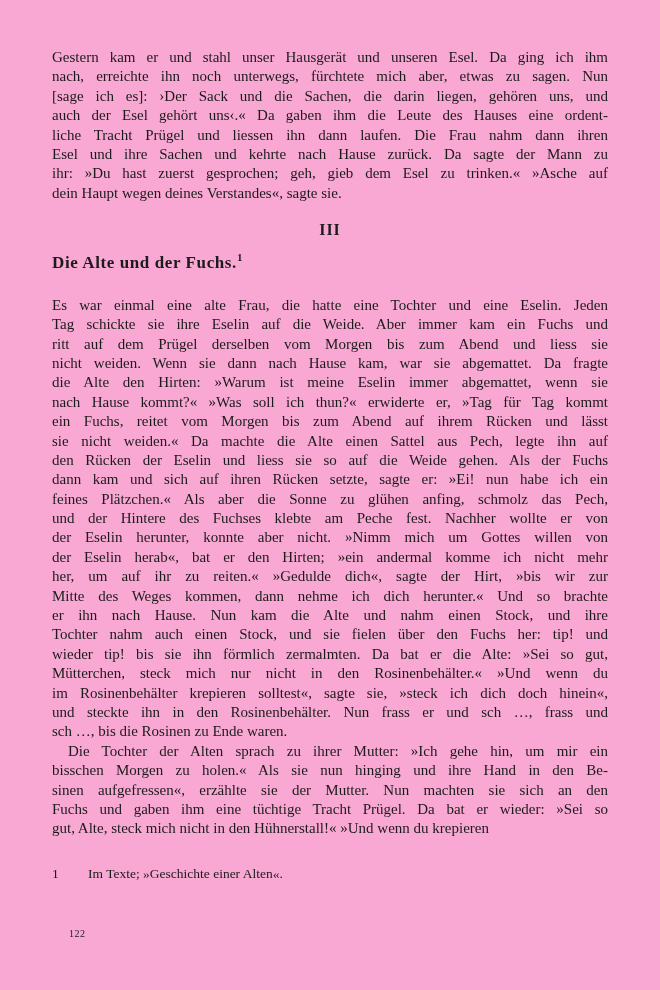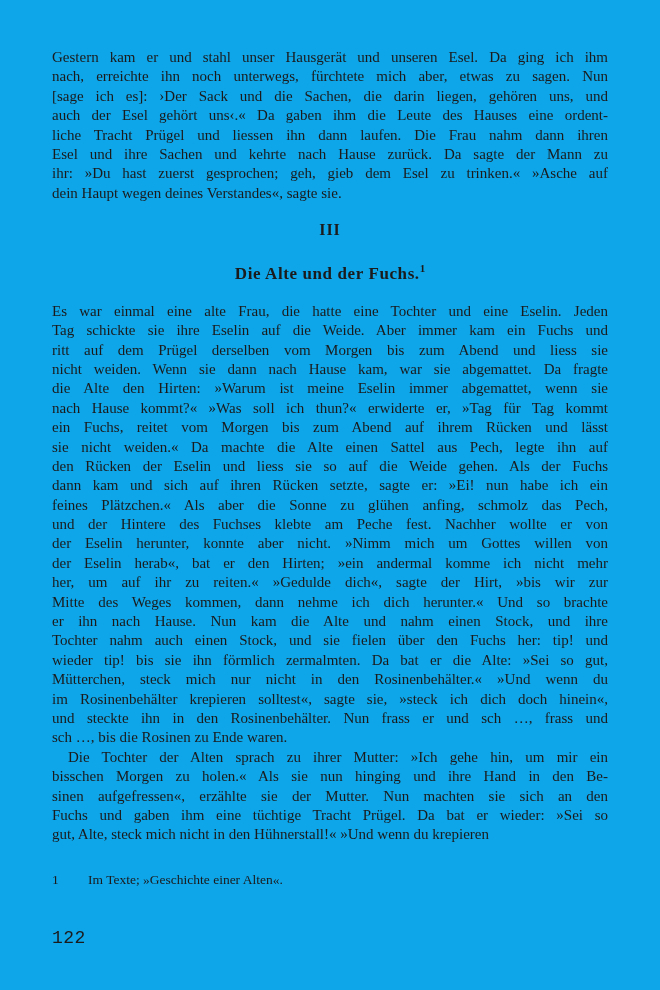--- a/index.html
+++ b/index.html
@@ -1,21 +1,21 @@
 <!DOCTYPE html>
 <html><head>
 <meta charset="utf-8">
 <style>
   * { margin: 0; padding: 0; box-sizing: border-box; }
   html, body { background: #ffffff; }
   .page {
     position: relative;
     width: 660px;
     height: 990px;
-    background: #0ea5e9;
+    background: #f9a8d4;
     overflow: hidden;
     font-family: "Liberation Serif", "DejaVu Serif", serif;
     color: #1b1b1b;
   }
   .textblock {
     position: absolute;
     left: 52px;
     top: 48px;
     width: 556px;
   }
@@ -32,46 +32,43 @@
   .line.indent { text-indent: 16px; }
   .heading-num {
     margin-top: 17px;
     text-align: center;
     font-weight: bold;
     font-size: 16px;
     line-height: 20px;
     letter-spacing: 1px;
   }
   .heading-title {
-    margin-top: 16px;
-    text-align: center;
     font-weight: bold;
     font-size: 17px;
-    line-height: 24px;
+    line-height: 35px;
     letter-spacing: 0.6px;
     margin-bottom: 16px;
   }
   .heading-title sup {
     font-size: 11px;
     letter-spacing: 0;
   }
   .footnote {
     margin-top: 26px;
     display: flex;
     font-size: 13.5px;
     line-height: 17px;
   }
   .fn-marker { width: 36px; flex: 0 0 36px; }
   .page-number {
     position: absolute;
-    left: 52px;
+    left: 69px;
     top: 928px;
-    font-size: 18px;
+    font-size: 10px;
     letter-spacing: 0.5px;
-    font-family: Liberation Mono, monospace;
   }
 </style>
 </head>
 <body>
 
 <div class="page">
   <div class="textblock">
 
     <div class="para">
         <div class="line">Gestern kam er und stahl unser Hausgerät und unseren Esel. Da ging ich ihm</div>

